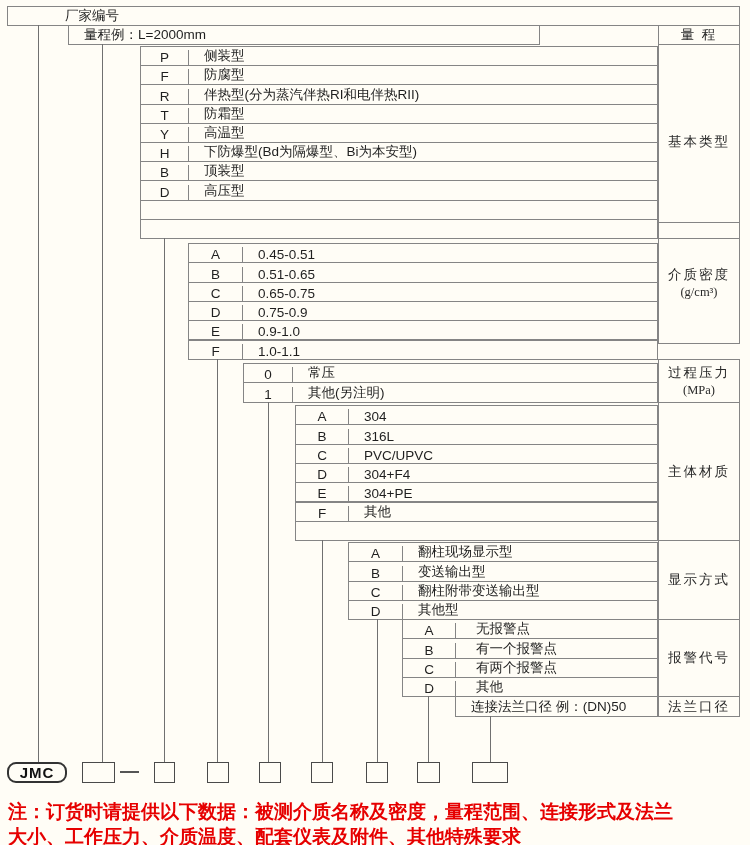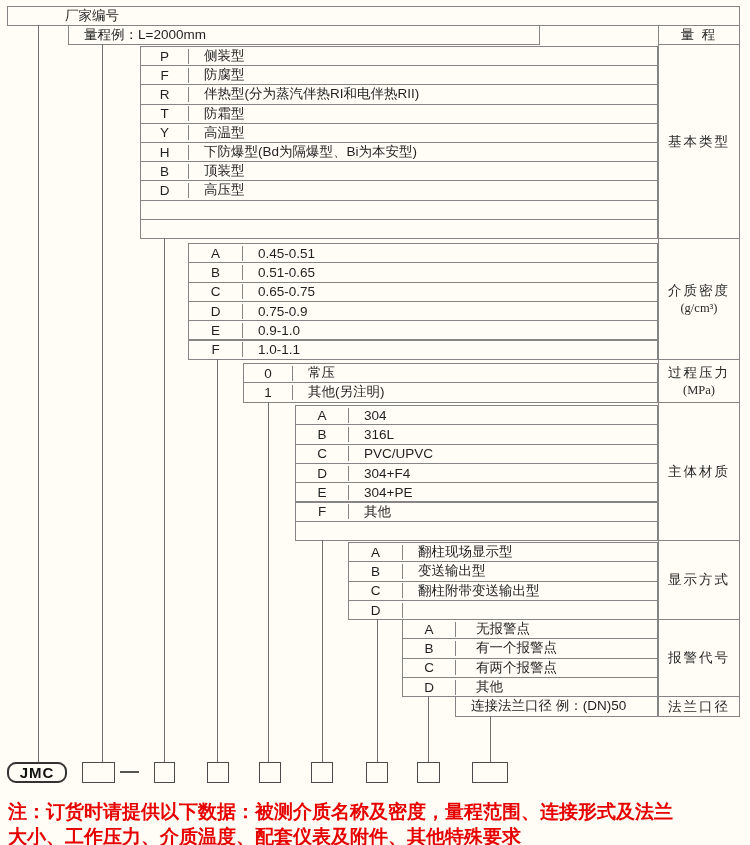--- a/index.html
+++ b/index.html
@@ -1,19 +1,19 @@
 <!DOCTYPE html>
 <html><head>
 <meta charset="utf-8">
 <style>
   html,body{margin:0;padding:0;}
   body{background:#fffdf6;font-family:"Liberation Sans",sans-serif;}
   #stage{position:relative;width:750px;height:845px;background:#fffdf6;overflow:hidden;}
   .cellbox{position:absolute;box-sizing:border-box;border:1px solid #858585;background:transparent;}
-  .rowflex{display:flex;align-items:center;font-size:13.5px;color:#1f1f1f;}
+  .rowflex{display:flex;align-items:flex-end;font-size:13.5px;color:#1f1f1f;}
   .keycell{flex:none;display:flex;align-items:center;justify-content:center;border-right:1px solid #858585;box-sizing:border-box;}
   .desccell{flex:1;display:flex;align-items:center;padding-left:15px;white-space:nowrap;overflow:hidden;}
   .label-cell{display:flex;flex-direction:column;align-items:center;justify-content:center;
       font-family:"Liberation Serif",serif;font-size:13.5px;color:#2a2a2a;letter-spacing:2px;text-align:center;}
   .label-sub{font-size:12.5px;letter-spacing:0;margin-top:1px;}
   .vline{position:absolute;width:1px;background:#707070;}
   .code-box{position:absolute;box-sizing:border-box;border:1.5px solid #4a4a4a;background:transparent;}
   .model-box{position:absolute;box-sizing:border-box;border:2px solid #333;display:flex;align-items:center;justify-content:center;
       font-weight:bold;font-size:15px;letter-spacing:1px;color:#111;}
   .dash{position:absolute;background:#555;}
@@ -101,21 +101,21 @@
         <div class="desccell">0.75-0.9</div>
       </div>
       <div class="cellbox rowflex" style="left: 188px; top: 320.2px; width: 470px; height: 20.3px;">
         <div class="keycell" style="width: 54px;">E</div>
         <div class="desccell">0.9-1.0</div>
       </div>
       <div class="cellbox rowflex" style="left: 188px; top: 339.5px; width: 470px; height: 20.3px;">
         <div class="keycell" style="width: 54px;">F</div>
         <div class="desccell">1.0-1.1</div>
       </div>
-      <div class="cellbox label-cell" style="left: 658px; top: 238px; width: 82px; height: 122px; text-align: center;">
+      <div class="cellbox label-cell" style="left: 658px; top: 222px; width: 82px; height: 122px; text-align: center;">
         <span>介质密度</span>
         <span class="label-sub">(g/cm³)</span>
       </div>
       <div class="vline" style="left: 217px; top: 358.8px; height: 403.2px;"></div>
       <div class="code-box" style="left: 207px; top: 762px; width: 22px; height: 21px;"></div>
       <div class="cellbox rowflex" style="left: 243px; top: 363px; width: 415px; height: 20.3px;">
         <div class="keycell" style="width: 49px;">0</div>
         <div class="desccell">常压</div>
       </div>
       <div class="cellbox rowflex" style="left: 243px; top: 382.3px; width: 415px; height: 20.3px;">
@@ -168,20 +168,21 @@
       <div class="cellbox rowflex" style="left: 348px; top: 561.3px; width: 310px; height: 20.3px;">
         <div class="keycell" style="width: 54px;">B</div>
         <div class="desccell">变送输出型</div>
       </div>
       <div class="cellbox rowflex" style="left: 348px; top: 580.6px; width: 310px; height: 20.3px;">
         <div class="keycell" style="width: 54px;">C</div>
         <div class="desccell">翻柱附带变送输出型</div>
       </div>
       <div class="cellbox rowflex" style="left: 348px; top: 599.9px; width: 310px; height: 20.3px;">
         <div class="keycell" style="width: 54px;">D</div>
+        <div class="desccell">其他型</div>
       </div>
       <div class="cellbox label-cell" style="left: 658px; top: 540px; width: 82px; height: 80px;">
         <span>显示方式</span>
       </div>
       <div class="vline" style="left: 377px; top: 619.2px; height: 142.8px;"></div>
       <div class="code-box" style="left: 366px; top: 762px; width: 22px; height: 21px;"></div>
       <div class="cellbox rowflex" style="left: 402px; top: 619px; width: 256px; height: 20.3px;">
         <div class="keycell" style="width: 53px;">A</div>
         <div class="desccell" style="padding-left: 20px;">无报警点</div>
       </div>

